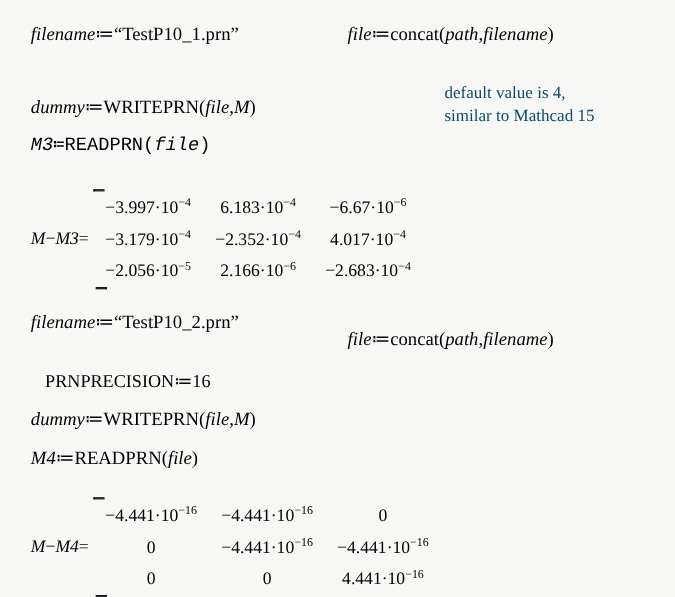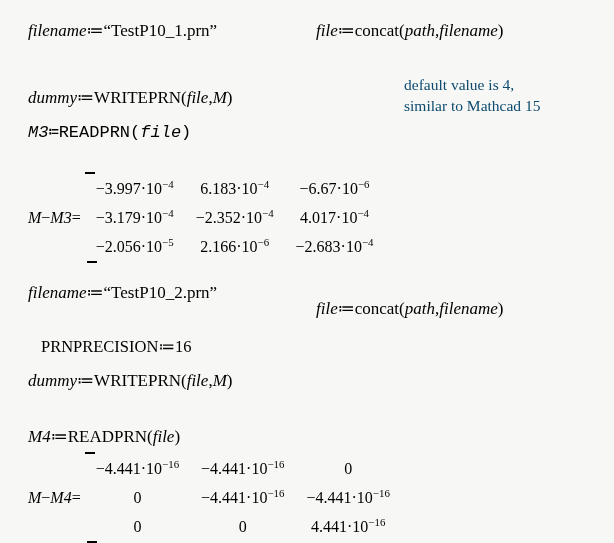--- a/index.html
+++ b/index.html
@@ -155,21 +155,21 @@
   </div>
 
   <div class="expr" style="left:28px; top:338px; font-size:16.5px;margin-left:13px;">
     <span class="up">PRNPRECISION</span><span class="up assign-op">≔</span><span class="up">16</span>
   </div>
 
   <div class="expr" style="left:28px; top:372px;">
     <span class="it">dummy</span><span class="up assign-op">≔</span><span class="func">WRITEPRN</span><span class="paren">(</span><span class="it">file</span><span class="up">,</span><span class="it">M</span><span class="paren">)</span>
   </div>
 
-  <div class="expr" style="left:28px; top:408px;margin-top:20px;">
+  <div class="expr" style="left:28px; top:408px;">
     <span class="it">M4</span><span class="up assign-op">≔</span><span class="func">READPRN</span><span class="paren">(</span><span class="it">file</span><span class="paren">)</span>
   </div>
 
   <div class="expr" style="left:28px; top:452px;">
     <div class="row-flex">
       <span class="lhs">
         <span class="it">M</span><span class="up">−</span><span class="it">M4</span><span class="up">=</span>
       </span>
       <span class="matrixwrap">
         <span class="bracket left"></span>

